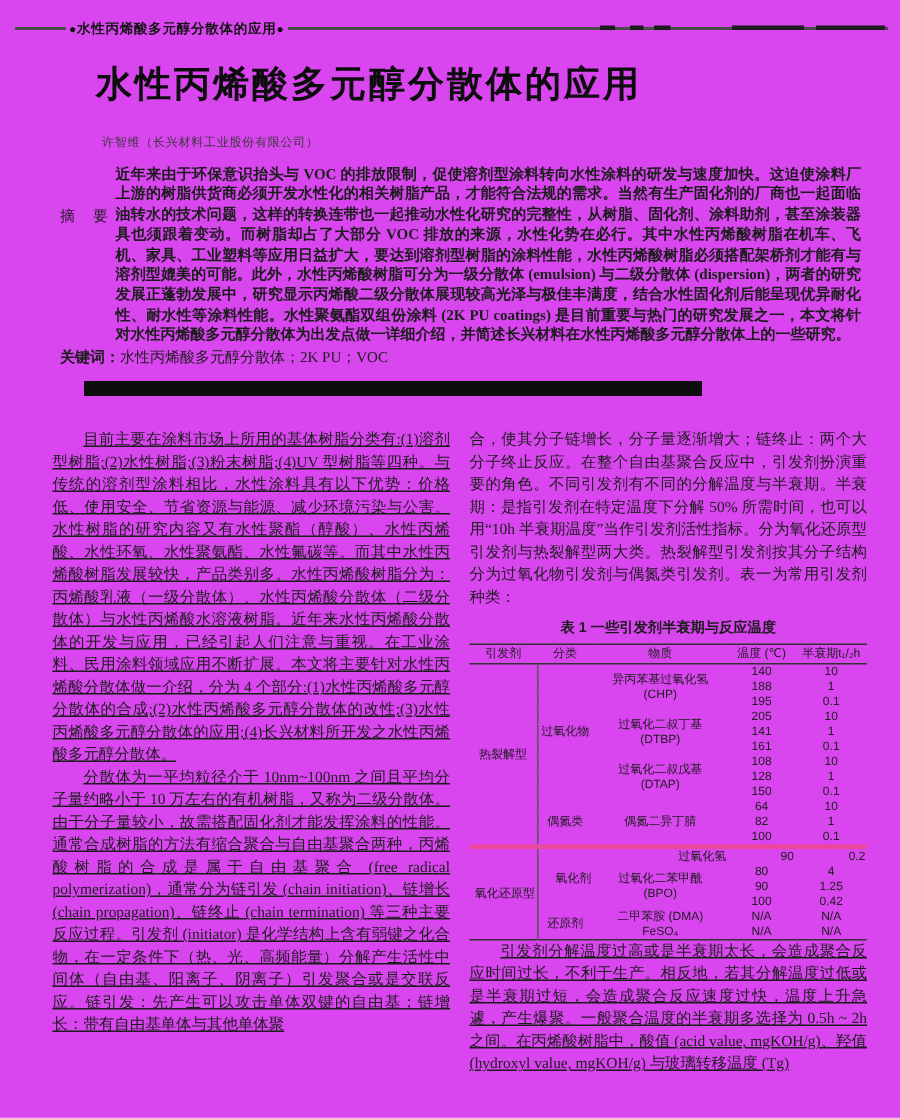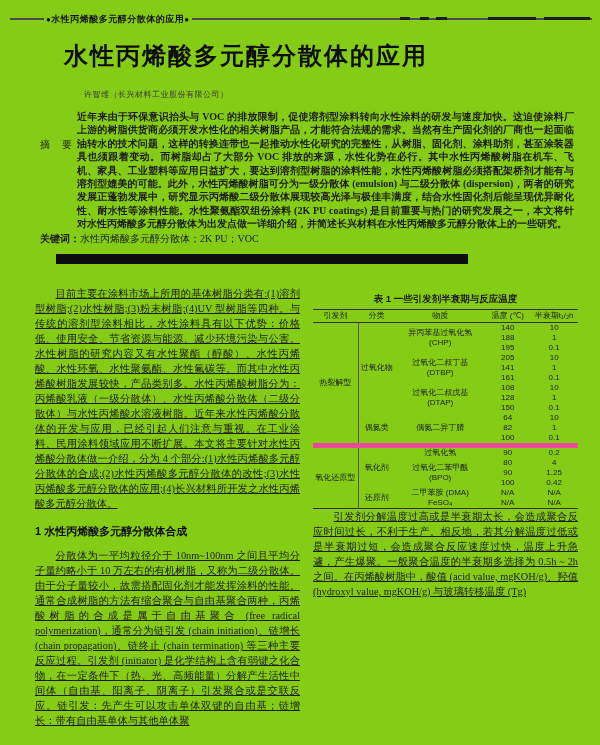--- a/index.html
+++ b/index.html
@@ -33,21 +33,21 @@
   .artifact{position:absolute;top:-1px;height:3px;background:#1d1d1d;}
   .a1{left:52%;width:10px;} .a2{left:57%;width:9px;} .a3{left:61%;width:11px;}
   .a4{left:74%;width:48px;} .a5{left:88%;width:46px;}
   
   .title{
     position:absolute;left:64px;top:40px;width:500px;
     font-family:"Liberation Sans","DejaVu Sans",sans-serif;
     font-size:24px;font-weight:bold;letter-spacing:2px;color:#0d0d0d;
   }
   .author{
-    position:absolute;left:84px;top:89px;width:420px;
+    position:absolute;left:68px;top:89px;width:420px;
     font-size:8px;color:#3a3a3a;letter-spacing:.5px;
   }
   
   .abstract{
     position:absolute;left:40px;top:110px;width:534px;
     font-size:10px;line-height:13.4px;text-align:justify;
   }
   .abstract .body{padding-left:37px;font-weight:bold;}
   .abs-label{position:absolute;left:0;top:0;font-weight:normal;letter-spacing:1px;margin-top:28px;}
   .kwline{
@@ -81,29 +81,29 @@
     width:100%;border-collapse:collapse;
     font-size:8px;line-height:10px;text-align:center;
     border-top:1.5px solid #333;border-bottom:1.5px solid #333;
     font-family:"Liberation Sans","DejaVu Sans",sans-serif;
   }
   table.initiators th{
     font-weight:normal;border-bottom:1px solid #333;padding:1px 0;
   }
   table.initiators td{padding:0 1px;vertical-align:middle;}
   td.col-type{border-right:1px solid #555;}
-  tr.group-sep td{border-top:5px solid #ec4899;}
+  tr.group-sep td{border-top:3px solid #ec4899;text-align:right;}
   .w-type{width:17%;} .w-class{width:14%;} .w-sub{width:34%;}
   .w-temp{width:17%;} .w-half{width:18%;}
   .tail-para{margin-top:7px;}
 </style>
 </head>
 <body>
 
-<div class="page" style="background: #84cc16;">
+<div class="page" style="background: #d946ef;">
 
   <div class="runhead">
     <div class="seg lead"></div>
     <span class="txt"><span class="bullet">●</span><span>水性丙烯酸多元醇分散体的应用</span><span class="bullet">●</span></span>
     <div class="seg tail">
       <div class="artifact a1"></div>
       <div class="artifact a2"></div>
       <div class="artifact a3"></div>
       <div class="artifact a4"></div>
       <div class="artifact a5"></div>
@@ -120,25 +120,25 @@
   <div class="kwline">
     <span class="lbl">关键词：</span><span>水性丙烯酸多元醇分散体；2K PU；VOC</span>
   </div>
 
   <div class="divbar" style="background: rgb(13, 13, 13);"></div>
 
   <div class="cols">
 
     <div class="col">
       <p class="indent">目前主要在涂料市场上所用的基体树脂分类有:(1)溶剂型树脂;(2)水性树脂;(3)粉末树脂;(4)UV 型树脂等四种。与传统的溶剂型涂料相比，水性涂料具有以下优势：价格低、使用安全、节省资源与能源、减少环境污染与公害。水性树脂的研究内容又有水性聚酯（醇酸）、水性丙烯酸、水性环氧、水性聚氨酯、水性氟碳等。而其中水性丙烯酸树脂发展较快，产品类别多。水性丙烯酸树脂分为：丙烯酸乳液（一级分散体）、水性丙烯酸分散体（二级分散体）与水性丙烯酸水溶液树脂。近年来水性丙烯酸分散体的开发与应用，已经引起人们注意与重视。在工业涂料、民用涂料领域应用不断扩展。本文将主要针对水性丙烯酸分散体做一介绍，分为 4 个部分:(1)水性丙烯酸多元醇分散体的合成;(2)水性丙烯酸多元醇分散体的改性;(3)水性丙烯酸多元醇分散体的应用;(4)长兴材料所开发之水性丙烯酸多元醇分散体。</p>
-      <div class="sec-heading">1 水性丙烯酸多元醇分散体合成</div>
       <p class="indent">分散体为一平均粒径介于 10nm~100nm 之间且平均分子量约略小于 10 万左右的有机树脂，又称为二级分散体。由于分子量较小，故需搭配固化剂才能发挥涂料的性能。通常合成树脂的方法有缩合聚合与自由基聚合两种，丙烯酸树脂的合成是属于自由基聚合 (free radical polymerization)，通常分为链引发 (chain initiation)、链增长 (chain propagation)、链终止 (chain termination) 等三种主要反应过程。引发剂 (initiator) 是化学结构上含有弱键之化合物，在一定条件下（热、光、高频能量）分解产生活性中间体（自由基、阳离子、阴离子）引发聚合或是交联反应。链引发：先产生可以攻击单体双键的自由基；链增长：带有自由基单体与其他单体聚</p>
     </div>
 
     <div class="col">
+      <p>合，使其分子链增长，分子量逐渐增大；链终止：两个大分子终止反应。在整个自由基聚合反应中，引发剂扮演重要的角色。不同引发剂有不同的分解温度与半衰期。半衰期：是指引发剂在特定温度下分解 50% 所需时间，也可以用“10h 半衰期温度”当作引发剂活性指标。分为氧化还原型引发剂与热裂解型两大类。热裂解型引发剂按其分子结构分为过氧化物引发剂与偶氮类引发剂。表一为常用引发剂种类：</p>
 
       <div class="tbl-caption">表 1 一些引发剂半衰期与反应温度</div>
 
       <table class="initiators">
         <colgroup>
           <col class="w-type">
             <col class="w-class">
             <col class="w-sub">
             <col class="w-temp">
             <col class="w-half">

